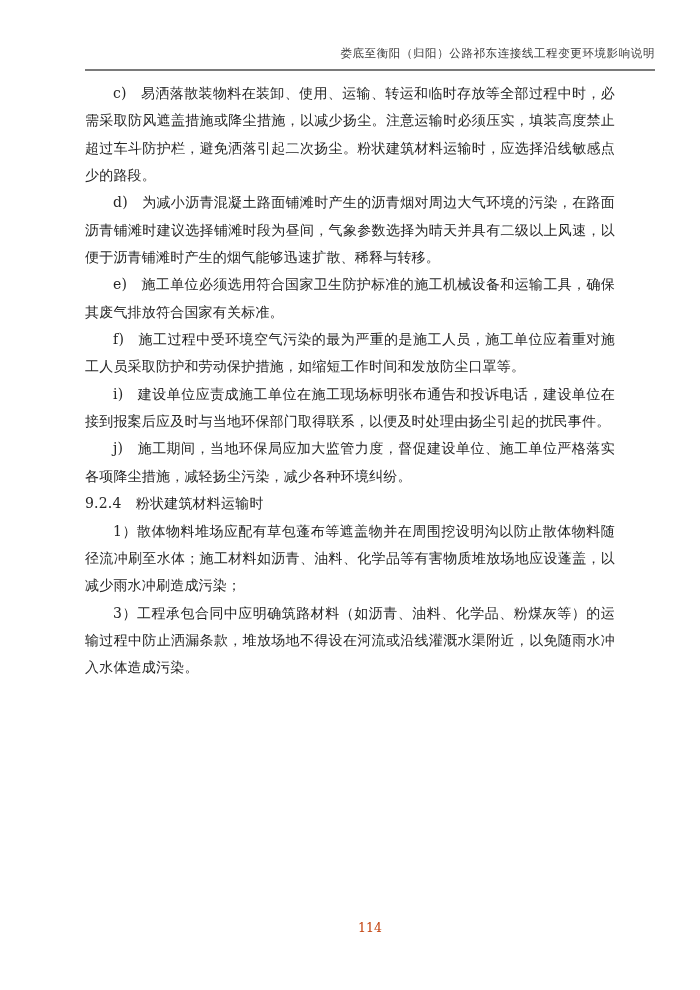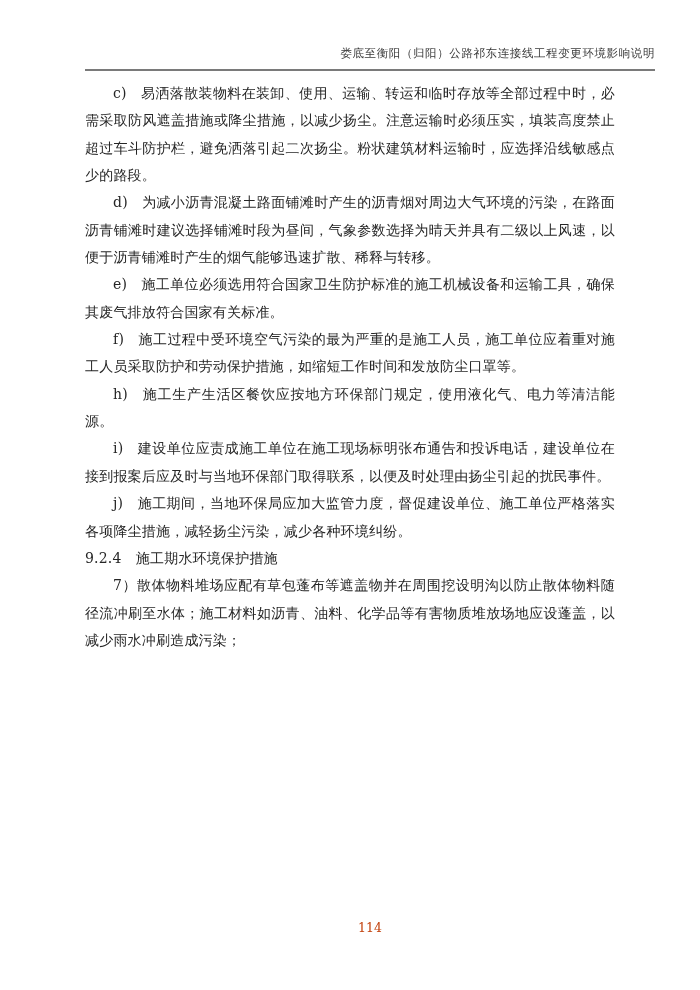--- a/index.html
+++ b/index.html
@@ -59,23 +59,23 @@
   <div class="header">
     <div class="header-title">娄底至衡阳（归阳）公路祁东连接线工程变更环境影响说明</div>
     <div class="header-rule"></div>
   </div>
 
   <div class="doc-body">
       <p class="item">c) 易洒落散装物料在装卸、使用、运输、转运和临时存放等全部过程中时，必需采取防风遮盖措施或降尘措施，以减少扬尘。注意运输时必须压实，填装高度禁止超过车斗防护栏，避免洒落引起二次扬尘。粉状建筑材料运输时，应选择沿线敏感点少的路段。</p>
       <p class="item">d) 为减小沥青混凝土路面铺滩时产生的沥青烟对周边大气环境的污染，在路面沥青铺滩时建议选择铺滩时段为昼间，气象参数选择为晴天并具有二级以上风速，以便于沥青铺滩时产生的烟气能够迅速扩散、稀释与转移。</p>
       <p class="item">e) 施工单位必须选用符合国家卫生防护标准的施工机械设备和运输工具，确保其废气排放符合国家有关标准。</p>
       <p class="item">f) 施工过程中受环境空气污染的最为严重的是施工人员，施工单位应着重对施工人员采取防护和劳动保护措施，如缩短工作时间和发放防尘口罩等。</p>
-      <p class="item">h) 施工生产生活区餐饮应按地方环保部门规定，使用液化气、电力等清洁能源。</p>
       <p class="item">i) 建设单位应责成施工单位在施工现场标明张布通告和投诉电话，建设单位在接到报案后应及时与当地环保部门取得联系，以便及时处理由扬尘引起的扰民事件。</p>
       <p class="item">j) 施工期间，当地环保局应加大监管力度，督促建设单位、施工单位严格落实各项降尘措施，减轻扬尘污染，减少各种环境纠纷。</p>
-      <p class="heading1">9.2.4 施工期水环境保护措施</p>
-      <p class="item">7）散体物料堆场应配有草包蓬布等遮盖物并在周围挖设明沟以防止散体物料随径流冲刷至水体；施工材料如沥青、油料、化学品等有害物质堆放场地应设蓬盖，以减少雨水冲刷造成污染；</p>
+      <p class="heading1">9.2.4 粉状建筑材料运输时</p>
+      <p class="item">1）散体物料堆场应配有草包蓬布等遮盖物并在周围挖设明沟以防止散体物料随径流冲刷至水体；施工材料如沥青、油料、化学品等有害物质堆放场地应设蓬盖，以减少雨水冲刷造成污染；</p>
+      <p class="item">3）工程承包合同中应明确筑路材料（如沥青、油料、化学品、粉煤灰等）的运输过程中防止洒漏条款，堆放场地不得设在河流或沿线灌溉水渠附近，以免随雨水冲入水体造成污染。</p>
     </div>
 
   <div class="footer">
     <span>114</span>
   </div>
 </div>
 
 </body></html>

